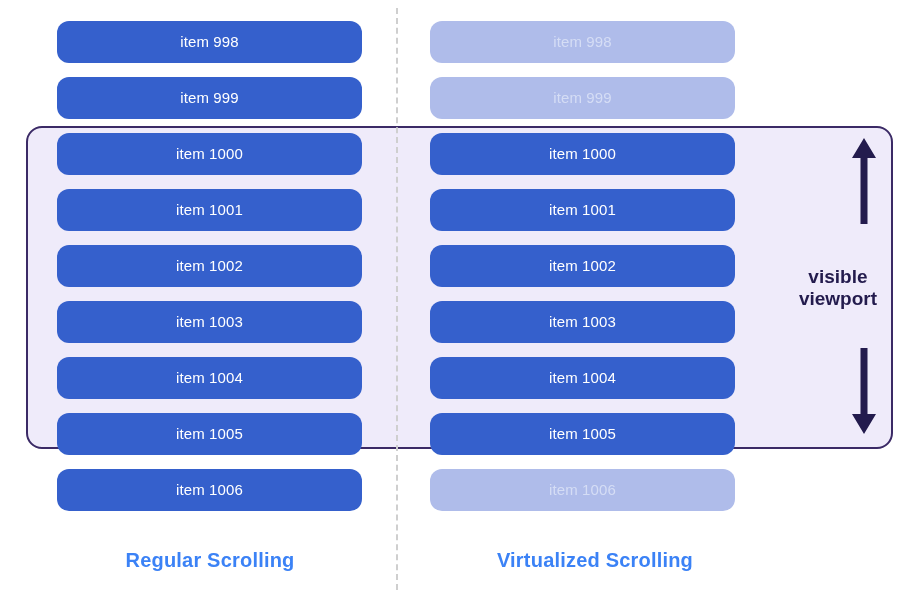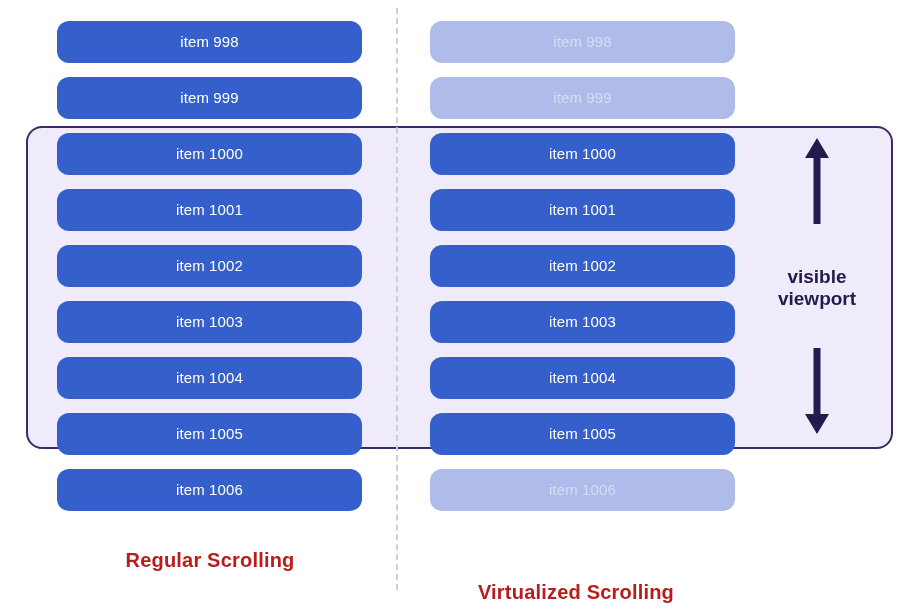--- a/index.html
+++ b/index.html
@@ -72,21 +72,21 @@
 
   
   .vp-annotation {
     position: absolute;
     left: 757px;
     top: 138px;
     width: 120px;
     height: 300px;
     display: flex;
     flex-direction: column;
-    align-items: center;
+    align-items: flex-end;
     justify-content: space-between;
   }
   .vp-arrow {
     display: block;
   }
   .vp-label {
     color: #231b4d;
     font-size: 19px;
     font-weight: bold;
     line-height: 1.18;
@@ -95,25 +95,25 @@
   }
 
   
   .caption {
     position: absolute;
     top: 549px;
     width: 330px;
     text-align: center;
     font-size: 20px;
     font-weight: bold;
-    color: #b91c1c;
+    color: #3b82f6;
     letter-spacing: .2px;
   }
   .caption.left  { left: 45px; }
-  .caption.right { left: 411px; margin-top: 32px; }
+  .caption.right { left: 430px; }
 </style>
 </head>
 <body>
 
 <div id="diagram">
 
   <div class="viewport-box"></div>
 
   <div class="divider"></div>
 

